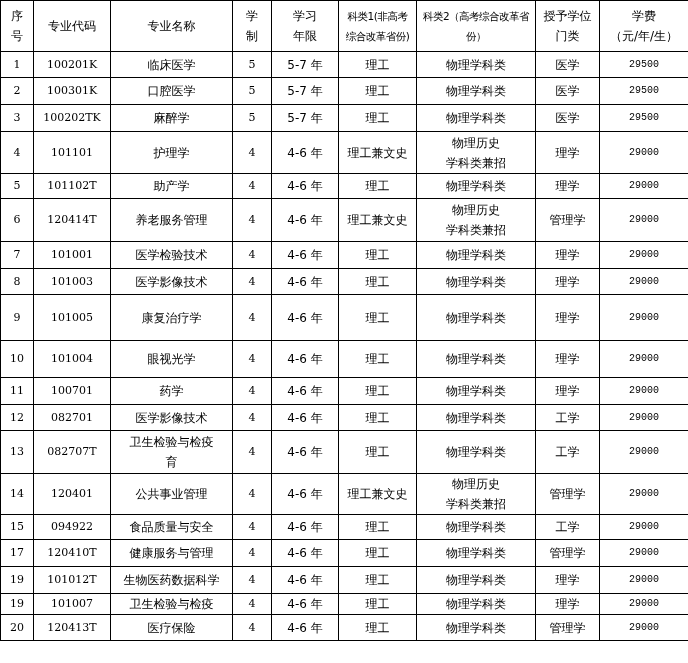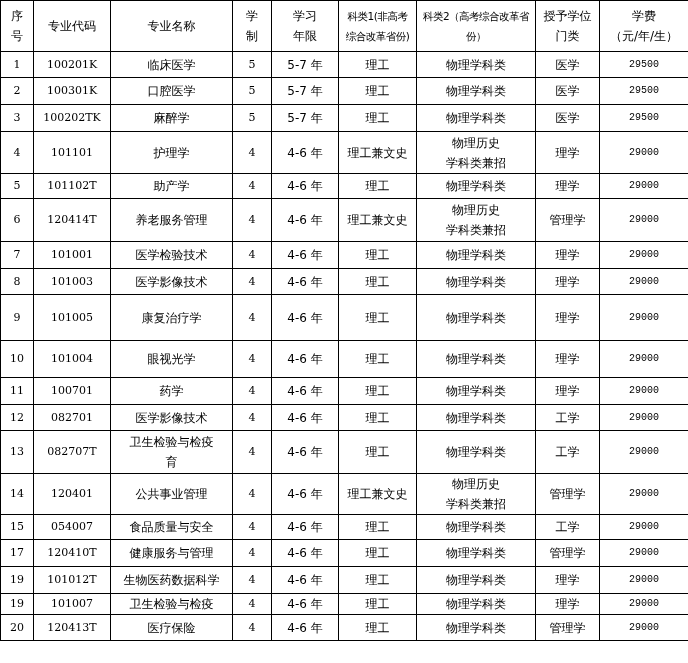--- a/index.html
+++ b/index.html
@@ -286,21 +286,21 @@
         <td>理工兼文史</td>
         <td class="multi">
           <span>物理历史</span>
           <span>学科类兼招</span>
         </td>
         <td>管理学</td>
         <td class="fee">29000</td>
       </tr>
       <tr style="height: 25px;">
         <td class="num">15</td>
-        <td class="code">054007</td>
+        <td class="code">094922</td>
         <td class="multi">
           <span>食品质量与安全</span>
         </td>
         <td class="num">4</td>
         <td>4-6 年</td>
         <td>理工</td>
         <td class="multi">
           <span>物理学科类</span>
         </td>
         <td>工学</td>

